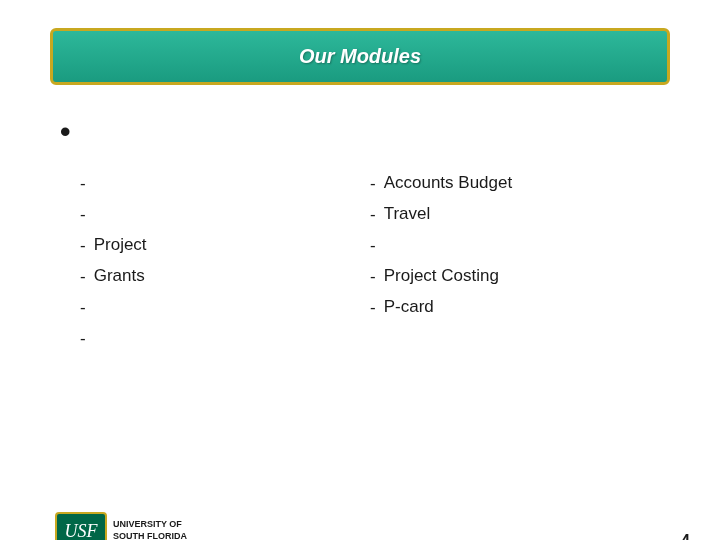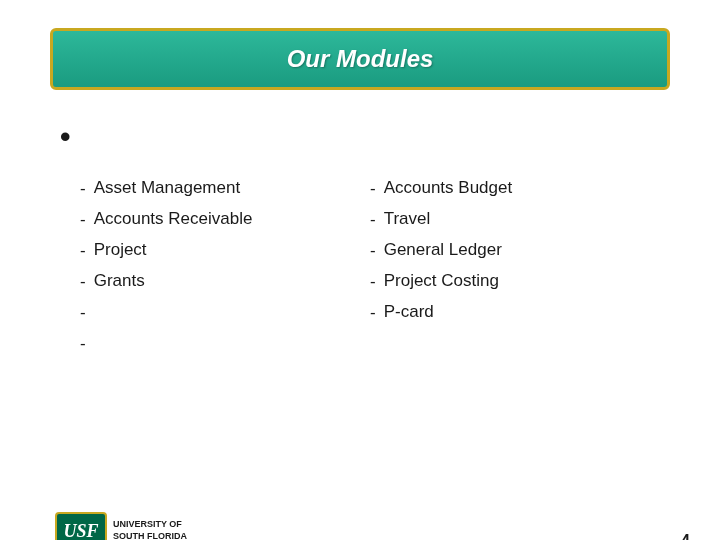--- a/index.html
+++ b/index.html
@@ -30,21 +30,21 @@
       margin: 28px auto 0 auto;
       background: linear-gradient(to bottom, #2db89a, #1a9b80);
       border: 3px solid #c8a820;
       border-radius: 6px;
       padding: 14px 20px;
       text-align: center;
     }
 
     .title-text {
       color: #ffffff;
-      font-size: 24px;
+      font-size: 20px;
       font-weight: bold;
       font-style: italic;
       text-shadow: 1px 1px 2px rgba(0,0,0,0.3);
     }
 
     .bullet-section {
       margin: 30px 60px 0 60px;
     }
 
     .main-bullet {
@@ -125,21 +125,21 @@
       width: 52px;
       height: 38px;
       display: flex;
       align-items: center;
       justify-content: center;
     }
 
     .usf-text-logo {
       color: #ffffff;
       font-size: 18px;
-      font-weight: 700;
+      font-weight: 400;
       font-style: italic;
       font-family: serif;
     }
 
     .usf-label {
       display: flex;
       flex-direction: column;
       font-size: 9px;
       color: #1a1a1a;
       font-weight: bold;
@@ -167,25 +167,23 @@
 
   <div class="bullet-section">
     <div class="main-bullet">
       <span class="bullet-dot">•</span>
     </div>
 
     <div class="modules-list">
       <div class="left-col">
         <div class="list-item">
           <span class="dash">-</span>
-          <span>Asset Management</span>
-        </div>
-        <div class="list-item">
-          <span class="dash">-</span>
-          <span>Accounts Receivable</span>
+        </div>
+        <div class="list-item">
+          <span class="dash">-</span>
         </div>
         <div class="list-item">
           <span class="dash">-</span>
           <span>Project</span>
         </div>
         <div class="list-item">
           <span class="dash">-</span>
           <span>Grants</span>
         </div>
         <div class="list-item">
@@ -197,21 +195,20 @@
         <div class="list-item">
           <span class="dash">-</span>
           <span>Accounts Budget</span>
         </div>
         <div class="list-item">
           <span class="dash">-</span>
           <span>Travel</span>
         </div>
         <div class="list-item">
           <span class="dash">-</span>
-          <span>General Ledger</span>
         </div>
         <div class="list-item">
           <span class="dash">-</span>
           <span>Project Costing</span>
         </div>
         <div class="list-item">
           <span class="dash">-</span>
           <span>P-card</span>
         </div>
       </div>

